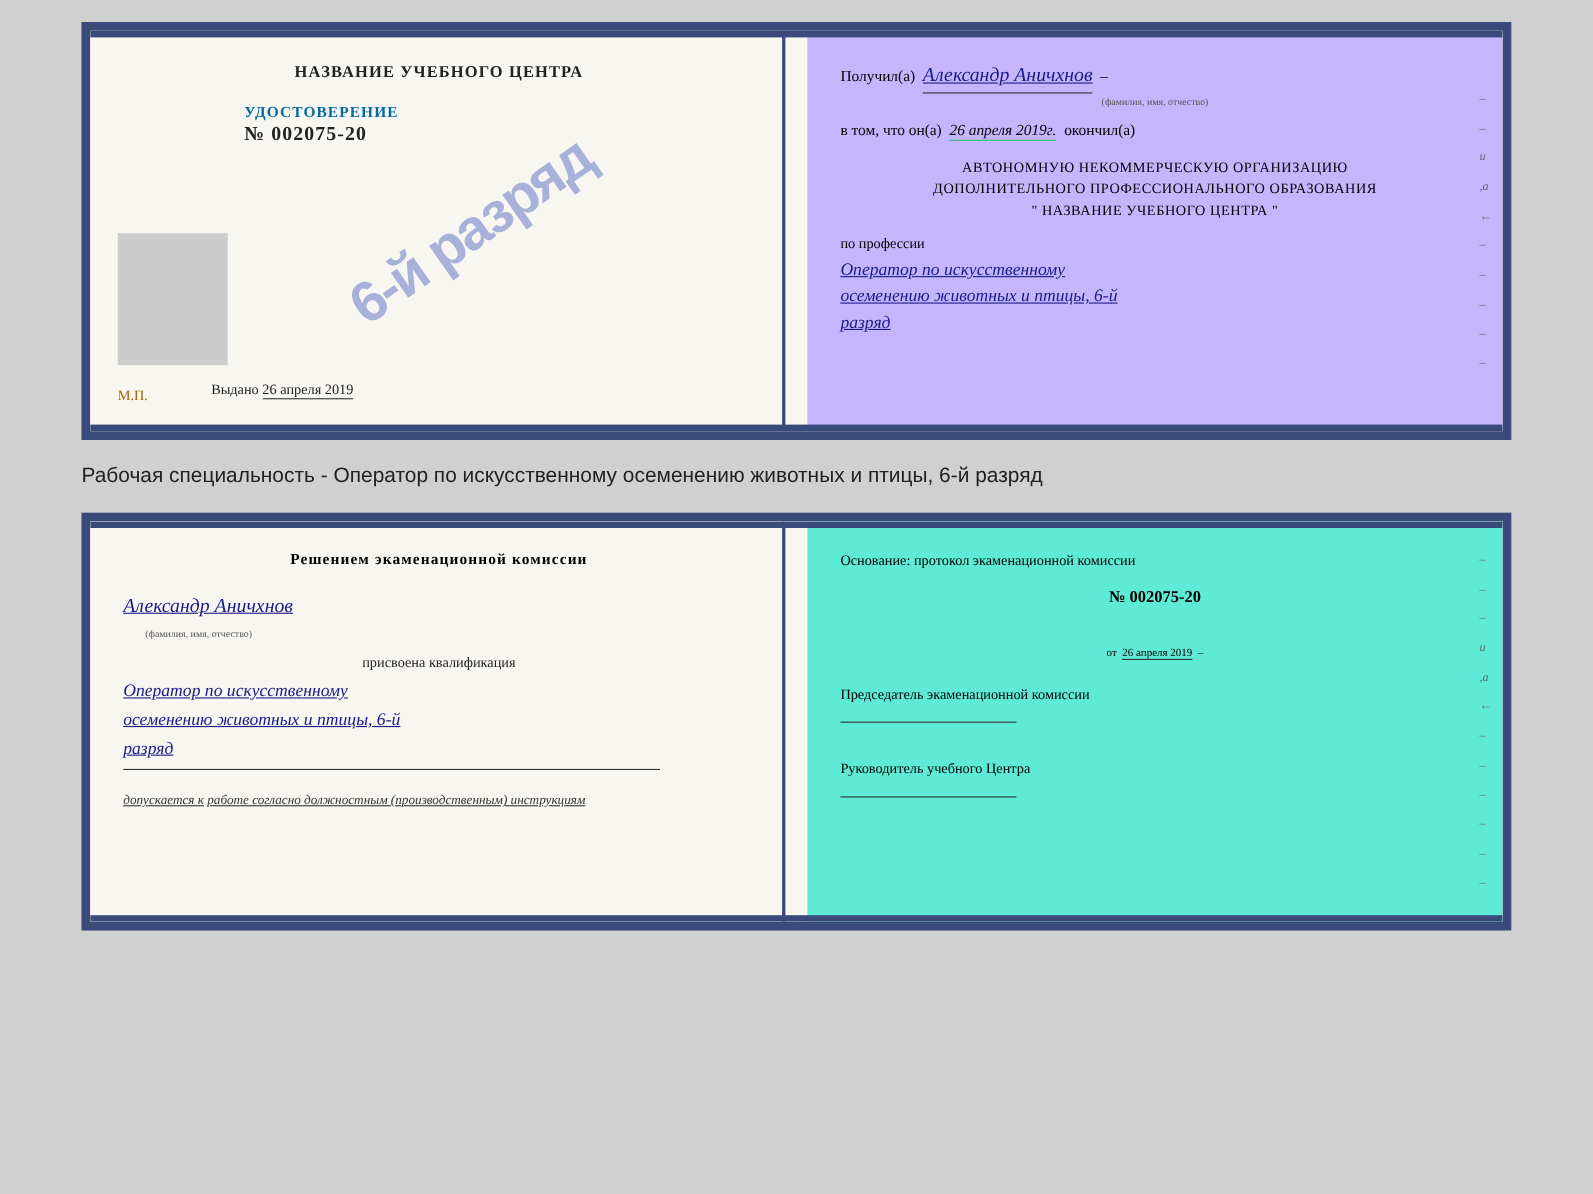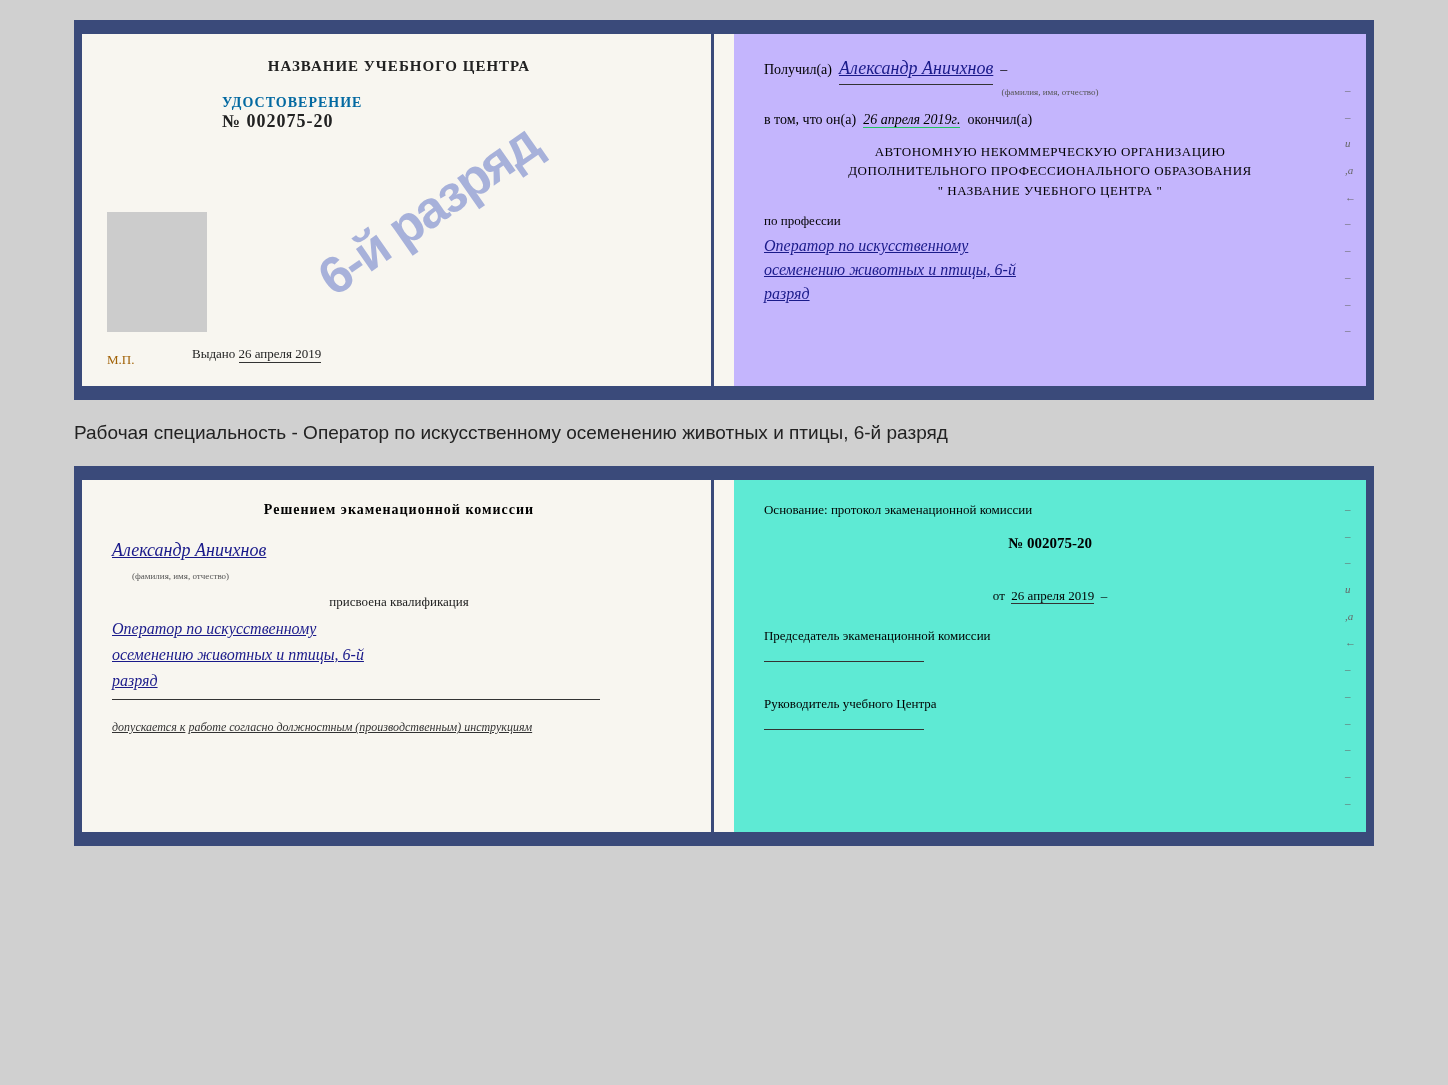--- a/index.html
+++ b/index.html
@@ -258,21 +258,21 @@
 
     .protocol-num {
       text-align: center;
       font-size: 15px;
       font-weight: bold;
       margin: 10px 0 4px 0;
     }
 
     .protocol-date {
       text-align: center;
-      font-size: 13px;
+      font-size: 10px;
       margin-bottom: 15px;
       margin-top: 28px;
     }
 
     .signature-block {
       margin-top: 18px;
     }
 
     .sig-line {
       border-bottom: 1px solid #333;

